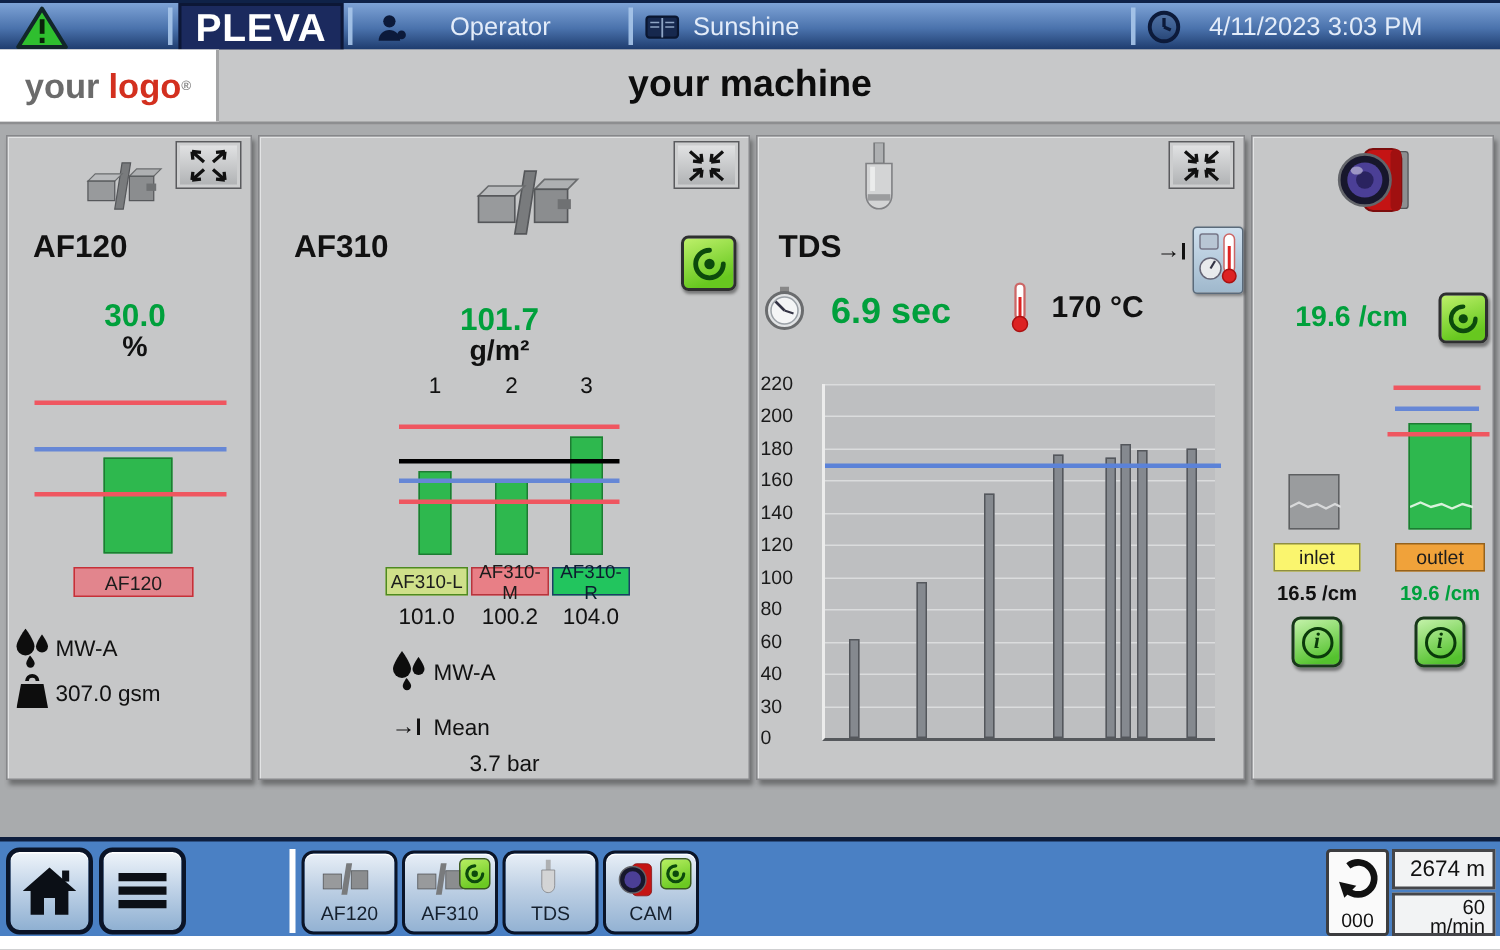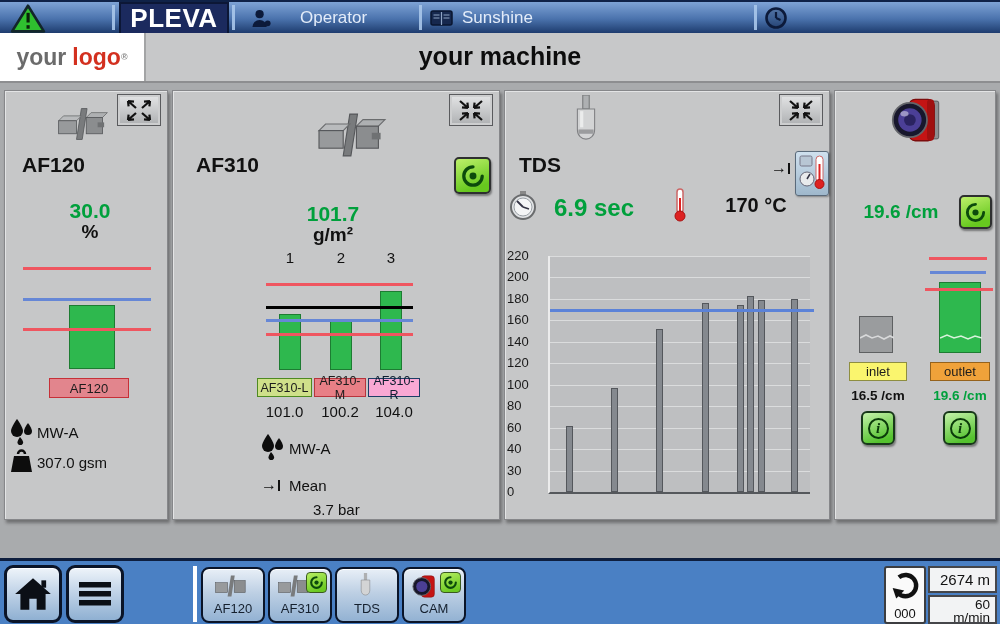--- a/index.html
+++ b/index.html
@@ -132,20 +132,21 @@
       <span class="tb-text" style="left:34px;position:absolute">Sunshine</span>
     </div>
     <div class="sep" style="left:754px"></div>
     <span class="tb-icon" style="left:764px;top:4px">
       <svg width="24" height="24" viewBox="0 0 24 24">
           <circle cx="12" cy="12" r="9.5" fill="rgba(10,26,58,.25)" stroke="#0c1a3a" stroke-width="2.6"></circle>
           <line x1="12" y1="12" x2="12" y2="6" stroke="#0c1a3a" stroke-width="2.2"></line>
           <line x1="12" y1="12" x2="16.5" y2="14" stroke="#0c1a3a" stroke-width="2.2"></line>
         </svg>
     </span>
+    <span class="tb-text" style="left:806px">4/11/2023 3:03 PM</span>
   </div>
 
   <div class="logobar">
     <div class="logobox">
       <span class="logo-your">your</span>
       <span class="logo-logo">logo</span>
       <span class="logo-reg">®</span>
     </div>
     <div class="machine-title">your machine</div>
   </div>
@@ -234,21 +235,21 @@
       <div class="vbar" style="left: 13px; width: 22px; height: 55%; background: rgb(46, 184, 78);"></div>
       <div class="vbar" style="left: 64px; width: 22px; height: 49.5%; background: rgb(46, 184, 78);"></div>
       <div class="vbar" style="left: 114px; width: 22px; height: 78%; background: rgb(46, 184, 78);"></div>
       <div class="hline setpoint" style="bottom: calc(61.5% - 1px); background: rgb(0, 0, 0); height: 3px;"></div>
       <div class="hline" style="bottom: calc(48.6% - 1px); background: rgb(102, 135, 214);"></div>
       <div class="hline" style="bottom: calc(34.9% - 1px); background: rgb(239, 86, 96);"></div>
     </div>
 
     <div class="tagbox" style="left:84px;top:287px;width:55px;height:19px;background:#cfe08a;border:1px solid #4e8a20;font-size:12.5px">AF310-L</div>
     <div class="tagbox" style="left:141px;top:287px;width:52px;height:19px;background:#e87f86;border:1px solid #b8343c;font-size:12.5px">AF310-M</div>
-    <div class="tagbox" style="left:195px;top:287px;width:52px;height:19px;background:#f9a8d4;border:1px solid #1c3e66;font-size:12.5px;color:#0d1d30">AF310-R</div>
+    <div class="tagbox" style="left:195px;top:287px;width:52px;height:19px;background:#22c55e;border:1px solid #1c3e66;font-size:12.5px;color:#0d1d30">AF310-R</div>
 
     <div class="abs blabel" style="left:84px;top:312px;width:55px;text-align:center">101.0</div>
     <div class="abs blabel" style="left:141px;top:312px;width:52px;text-align:center">100.2</div>
     <div class="abs blabel" style="left:195px;top:312px;width:52px;text-align:center">104.0</div>
 
     <span class="abs" style="left:88px;top:343px">
       <svg width="23" height="28" viewBox="0 0 23 28">
           <path d="M7 0 C7 0 1 8 1 12 a6 6 0 0 0 12 0 C13 8 7 0 7 0Z" fill="#0d0d0d"></path>
           <path d="M18 4 C18 4 14 9.5 14 12 a4 4 0 0 0 8 0 C22 9.5 18 4 18 4Z" fill="#0d0d0d"></path>
           <path d="M10 18 C10 18 7.5 21.5 7.5 23.3 a2.8 2.8 0 0 0 5.6 0 C13.1 21.5 10 18 10 18Z" fill="#0d0d0d"></path>
@@ -299,21 +300,21 @@
         </svg>
     </span>
     <div class="abs" style="left:34px;top:103px;width:110px;text-align:center;font-size:24px;font-weight:bold;color:#00a03c">6.9 sec</div>
     <span class="abs" style="left:168px;top:97px">
       <svg width="14" height="34" viewBox="0 0 14 34">
           <rect x="4" y="1" width="6" height="24" rx="3" fill="#fff" stroke="#c66" stroke-width="1.5"></rect>
           <rect x="6" y="10" width="2" height="14" fill="#d22"></rect>
           <circle cx="7" cy="28" r="5" fill="#d22" stroke="#a11"></circle>
         </svg>
     </span>
-    <div class="abs" style="left:196px;top:103px;width:110px;text-align:center;font-size:20px;font-weight:bold;color:#111">170 °C</div>
+    <div class="abs" style="left:196px;top:103px;width:110px;font-size:20px;font-weight:bold;color:#111">170 °C</div>
 
     <div class="tds-yaxis">
         <div class="tds-ticklabel" style="top: -8px;">220</div>
         <div class="tds-ticklabel" style="top: 13.4545px;">200</div>
         <div class="tds-ticklabel" style="top: 34.9091px;">180</div>
         <div class="tds-ticklabel" style="top: 56.3636px;">160</div>
         <div class="tds-ticklabel" style="top: 77.8182px;">140</div>
         <div class="tds-ticklabel" style="top: 99.2727px;">120</div>
         <div class="tds-ticklabel" style="top: 120.727px;">100</div>
         <div class="tds-ticklabel" style="top: 142.182px;">80</div>

